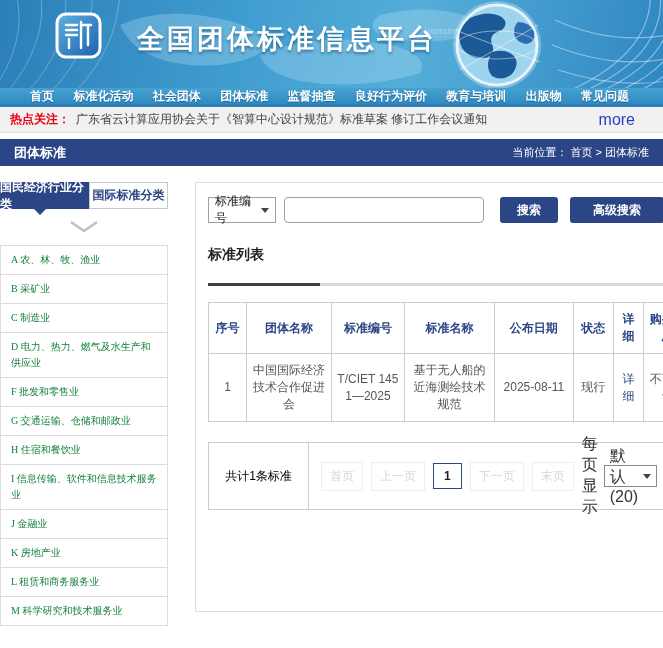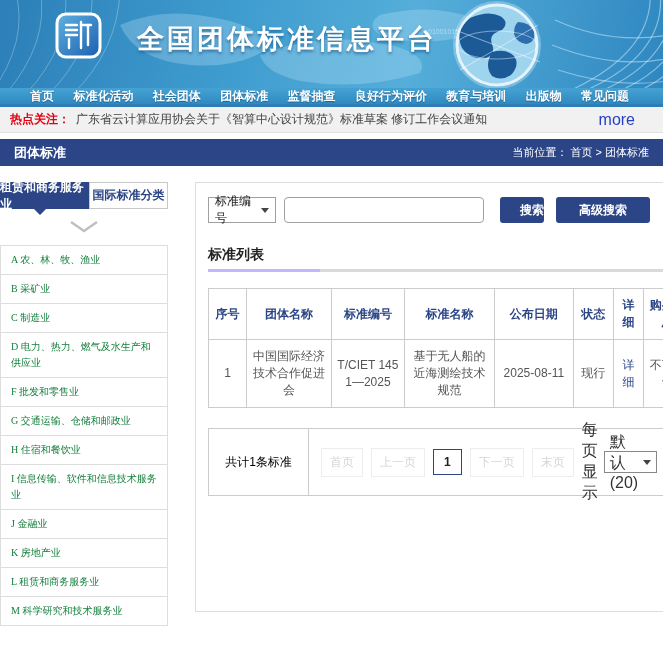--- a/index.html
+++ b/index.html
@@ -55,26 +55,26 @@
   .search-row { display:flex; align-items:center; }
   .fake-select { width:68px; height:26px; border:1px solid #a0a0a0; background:#fff;
     display:flex; align-items:center; justify-content:space-between; padding:0 6px;
     font-size:12px; color:#222; cursor:pointer; }
   .tri-down { width:0; height:0; border-left:4px solid transparent;
     border-right:4px solid transparent; border-top:5px solid #444; }
   .search-input { margin-left:8px; width:200px; height:26px; border:1px solid #a0a0a0;
     border-radius:4px; padding:0 8px; font-size:12px; outline:none; }
   .btn { height:26px; background:#2b4586; color:#fff; border:none; border-radius:3px;
     font-size:12px; font-weight:bold; cursor:pointer; }
-  .btn-search { width:44px; margin-left:16px;text-align:right; }
+  .btn-search { width:58px; margin-left:16px; }
   .btn-adv { width:94px; margin-left:12px; }
 
   .list-title-wrap { margin-top:22px; border-bottom:3px solid #d9d9d9; }
   .list-title { display:inline-block; width:112px; font-size:14px; font-weight:bold;
-    color:#222; padding-bottom:5px; border-bottom:3px solid #c4b5fd; margin-bottom:-3px; }
+    color:#222; padding-bottom:19px; border-bottom:3px solid #404040; margin-bottom:-3px; }
 
   .std-table { width:100%; border-collapse:collapse; margin-top:16px; table-layout:fixed; }
   .std-table th,.std-table td { border:1px solid #ccc; text-align:center; font-size:12px;
     padding:8px 3px; line-height:17px; word-break:break-all; }
   .std-table th { color:#2b4586; font-weight:bold; }
   .std-table td { color:#555; }
   .detail-link { color:#2b4586; text-decoration:none; }
   .purchase { color:#aaa; }
 
   .pager-box { margin-top:20px; border:1px solid #ccc; display:flex; height:68px; }
@@ -181,21 +181,21 @@
     <a href="#">首页</a>
     <span>&gt;</span>
     <span>团体标准</span>
   </span>
 </div>
 
 <div class="content">
 
   <div class="sidebar">
     <div class="tabs">
-      <div class="tab tab-active">租赁和商务服务业</div>
+      <div class="tab tab-active">国民经济行业分类</div>
       <div class="tab tab-inactive">国际标准分类</div>
     </div>
     <div class="chevron-wrap">
       <svg width="30" height="13" viewBox="0 0 30 13">
         <polyline points="2,2 15,11 28,2" fill="none" stroke="#c0c0c0" stroke-width="2.5"></polyline>
       </svg>
     </div>
     <div class="cat-list">
       <div class="cat-item">A 农、林、牧、渔业</div>
       <div class="cat-item">B 采矿业</div>

